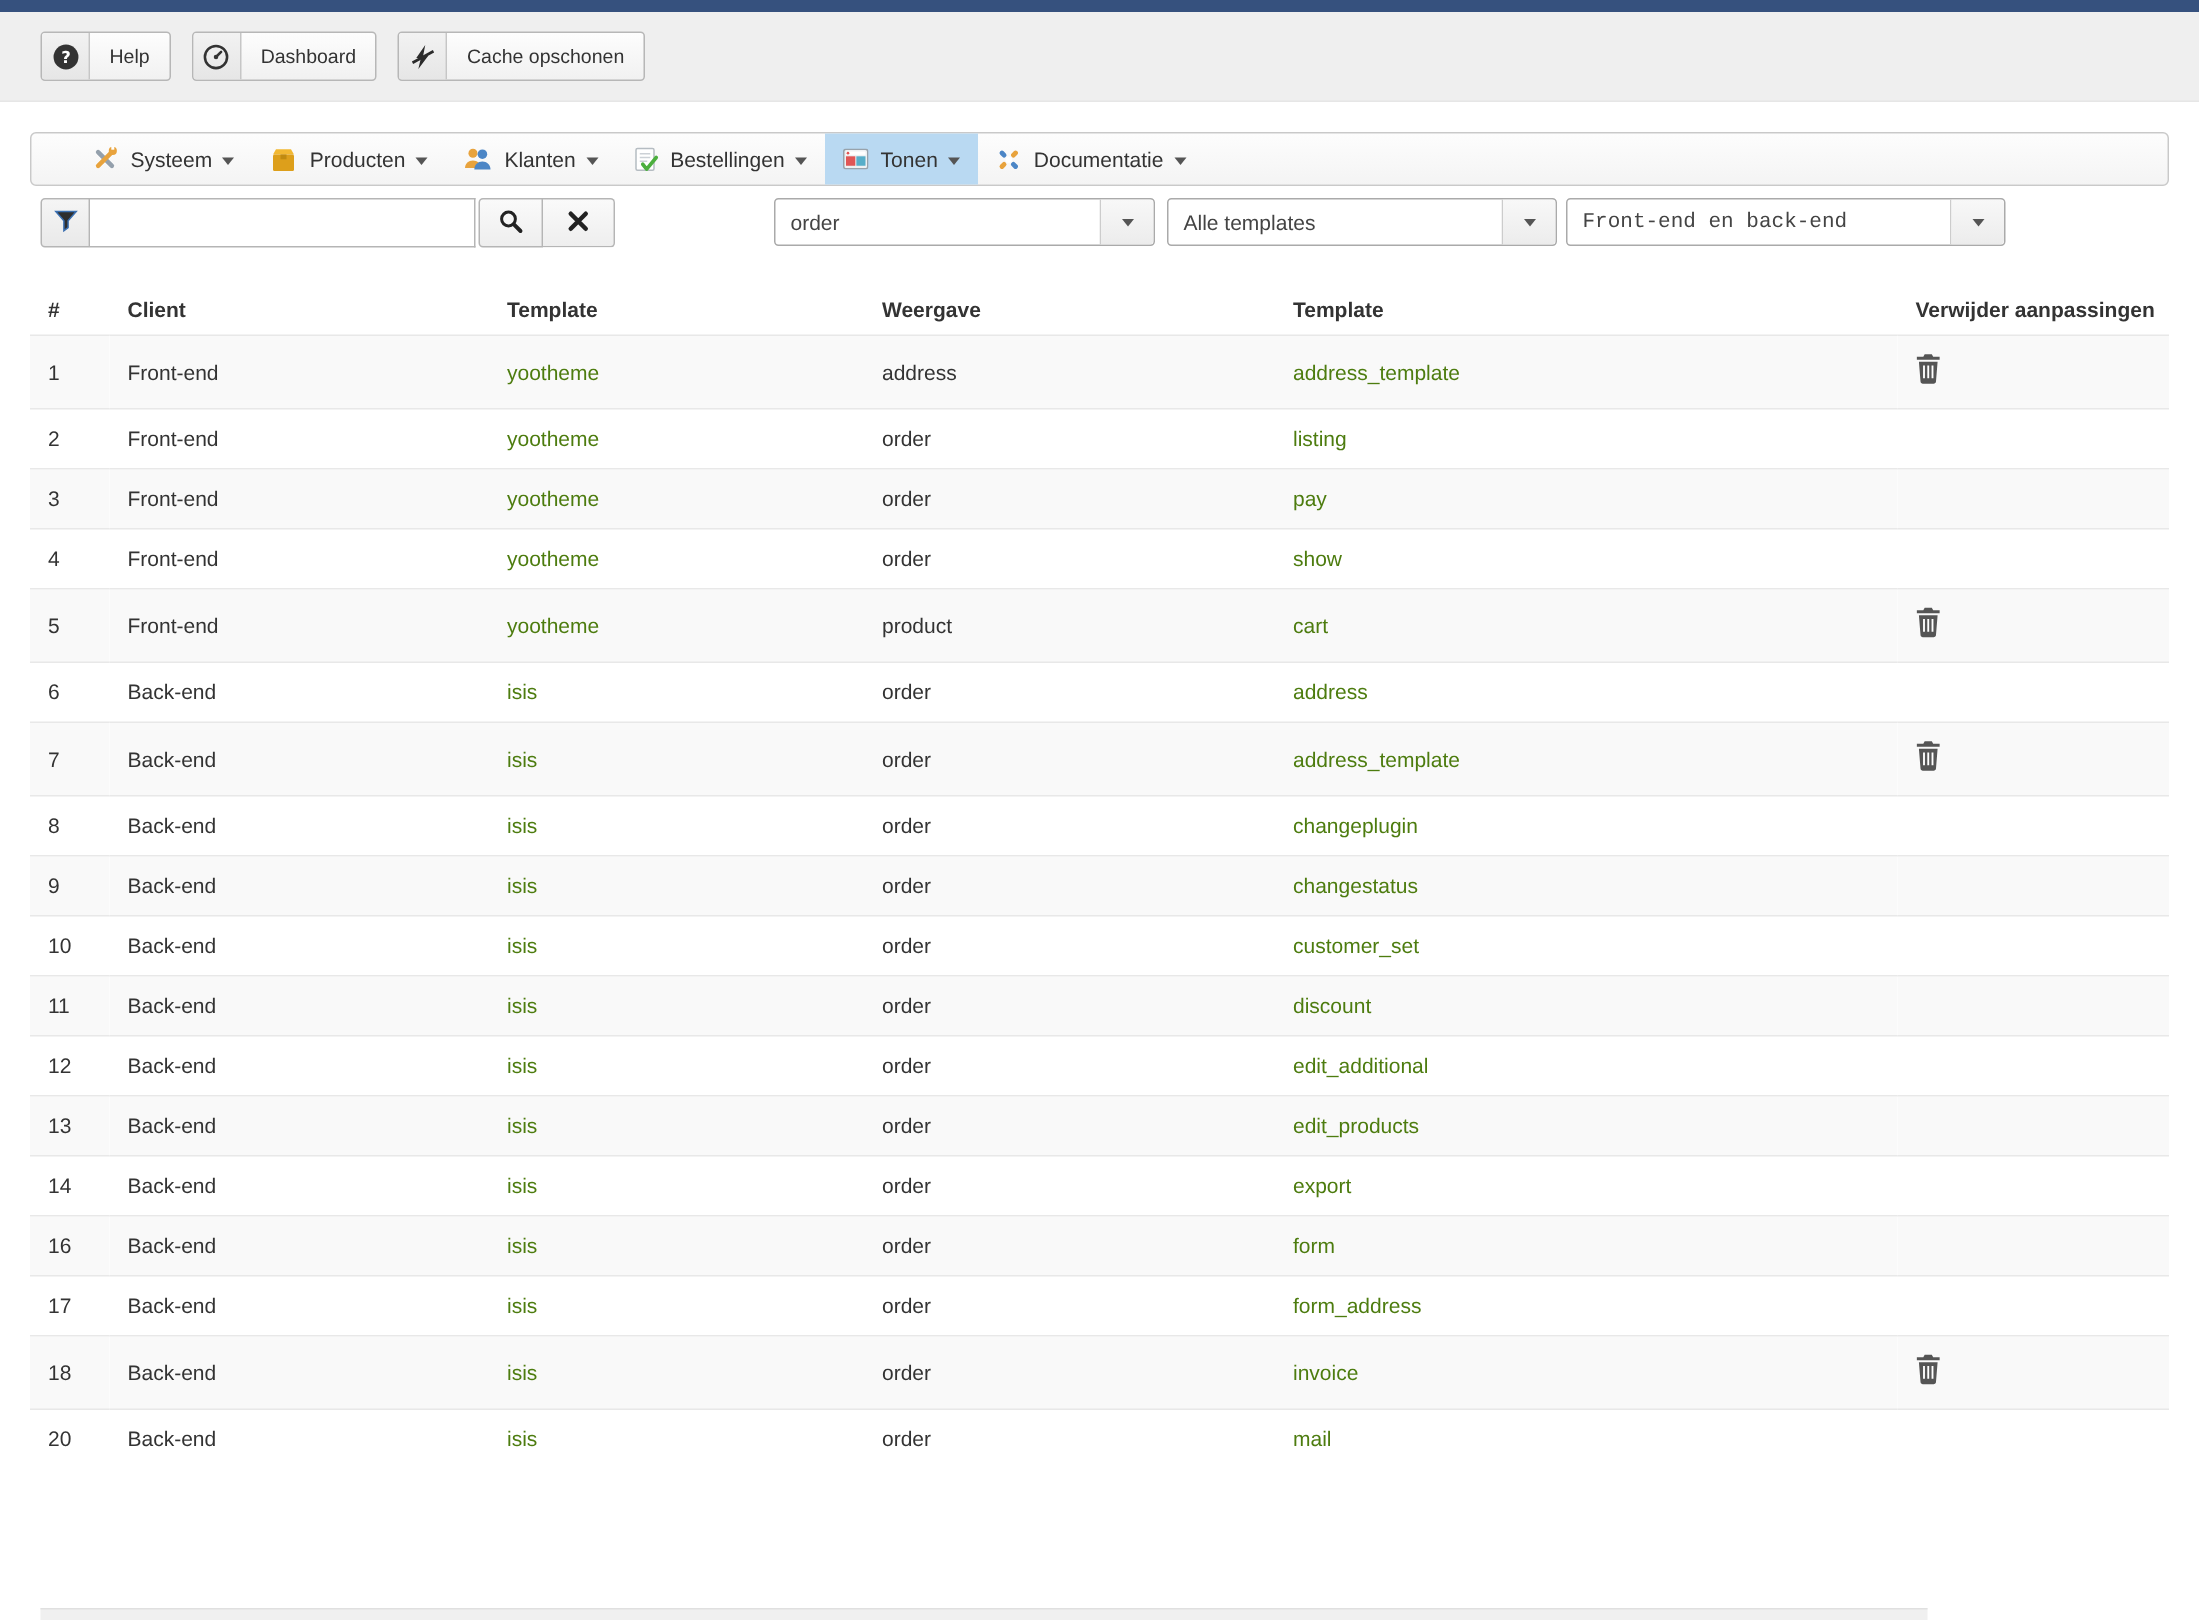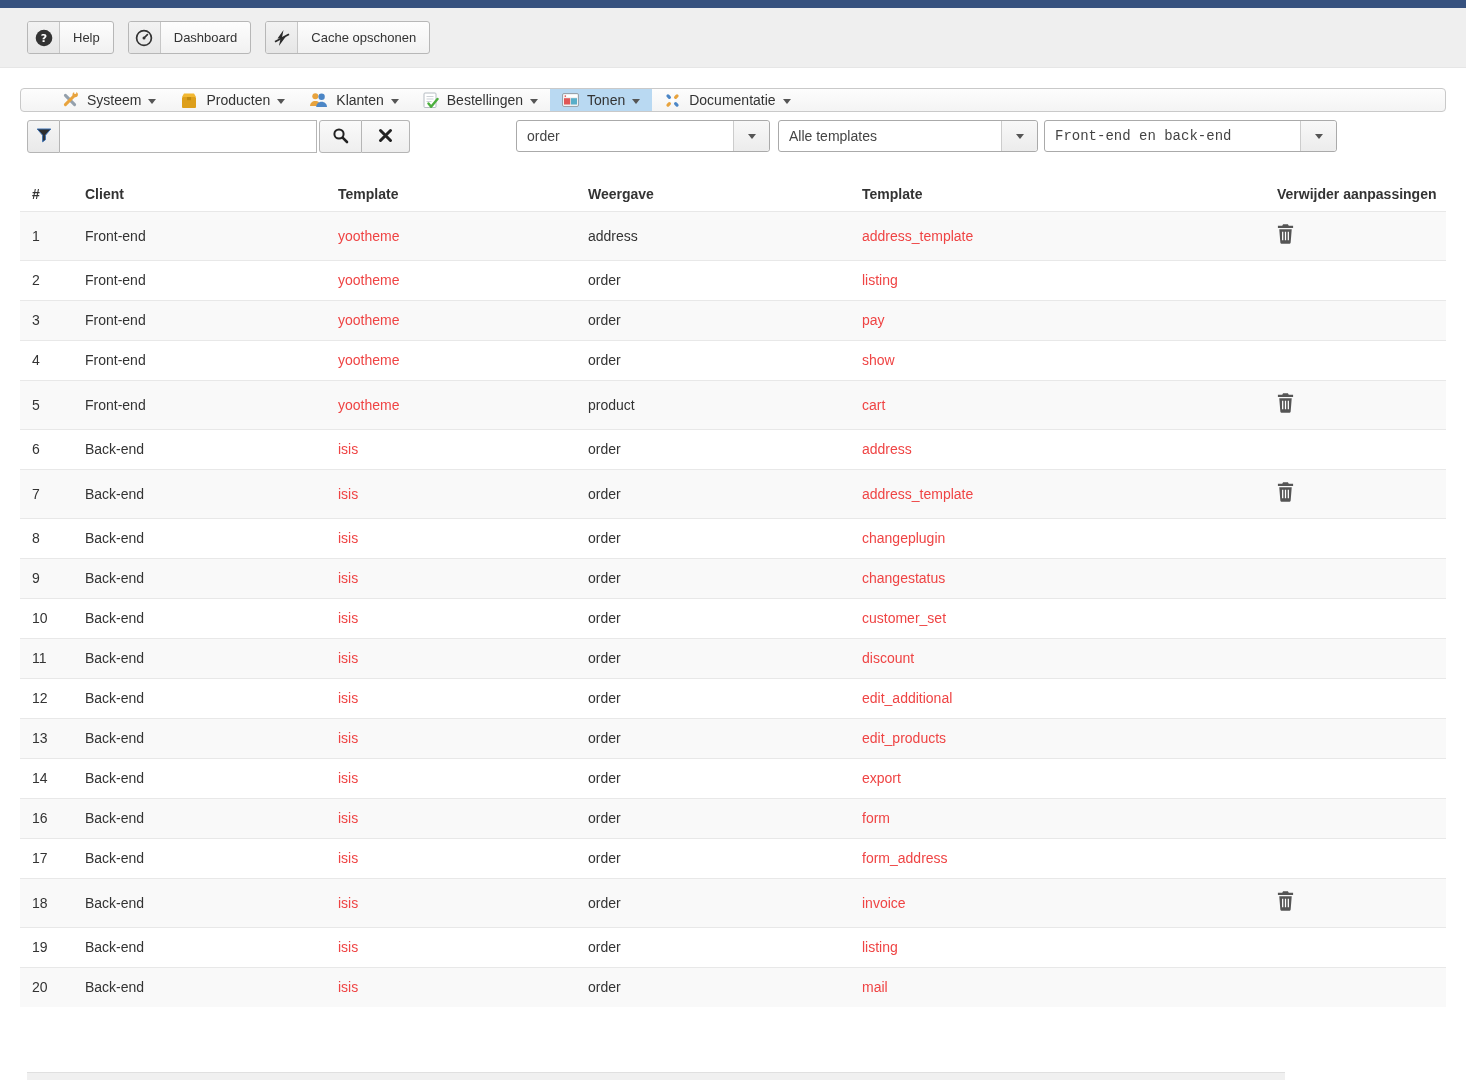--- a/index.html
+++ b/index.html
@@ -13,21 +13,21 @@
   .toolbar { height:60px; background:#efefef; border-bottom:1px solid #e6e6e6;
     display:flex; align-items:center; padding-left:27px; gap:14px; }
   .tbtn { display:inline-flex; align-items:stretch; height:33px; border:1px solid #b7b7b7;
     border-radius:3px; background:linear-gradient(#fdfdfd,#f1f1f1); cursor:pointer; overflow:hidden; }
   .tbtn .ico { width:32px; display:flex; align-items:center; justify-content:center;
     background:linear-gradient(#f2f2f2,#e6e6e6); border-right:1px solid #c6c6c6; }
   .tbtn .lbl { display:flex; align-items:center; padding:0 13px; font-size:13px; color:#333; }
 
   
   .content { padding:0 20px; }
-  .menubar { margin-top:20px; height:24px; border:1px solid #c9c9c9; border-radius:4px;
+  .menubar { margin-top:20px; height:36px; border:1px solid #c9c9c9; border-radius:4px;
     background:linear-gradient(#fdfdfd,#f4f4f4); display:flex; align-items:stretch; padding-left:28px; }
   .mitem { display:flex; align-items:center; padding:0 12px; cursor:pointer; }
   .mitem .micon { margin-right:8px; display:flex; }
   .mitem .caret { width:0; height:0; border-left:4px solid transparent; border-right:4px solid transparent;
     border-top:5px solid #555; margin-left:7px; margin-top:2px; }
   .mitem.active { background:#b9d9f2; }
 
   
   .filterbar { margin-top:8px; height:33px; display:flex; align-items:stretch; padding-left:7px; }
   .fbtn { width:33px; border:1px solid #b5b5b5; background:linear-gradient(#f5f5f5,#e9e9e9);
@@ -49,21 +49,21 @@
   .dd1 { width:254px; margin-left:106px; }
   .dd2 { width:260px; margin-left:8px;gap:48px; }
   .dd3 { width:293px; margin-left:6px;font-family:Liberation Mono, monospace; }
 
   
   table.grid { width:1426px; margin-top:24px; border-collapse:collapse; table-layout:fixed; }
   table.grid th { text-align:left; font-weight:bold; color:#333; font-size:14px; padding:9px 12px; white-space:nowrap; }
   table.grid td { padding:11px 12px 12px 12px; border-top:1px solid #e8e8e8; font-size:14px; color:#333;
     vertical-align:middle; white-space:nowrap; overflow:hidden; }
   table.grid tbody tr:nth-child(odd) { background:#f9f9f9; }
-  a.cell-link { color:#ef4444; text-decoration:none; cursor:pointer; }
+  a.cell-link { color:#4d7c0f; text-decoration:none; cursor:pointer; }
   .del-btn { display:inline-flex; cursor:pointer; }
 
   .footer-strip { position:absolute; left:27px; top:1072px; width:1258px; height:8px;
     background:#f0f0f0; border-top:1px solid #e0e0e0; }
 </style>
 </head>
 <body>
 
 <div class="topbar"></div>
 
@@ -404,28 +404,20 @@
   <span class="del-btn">
     <svg width="17" height="22" viewBox="0 0 15 19">
       <path d="M5.4 0.8h4.2l0.8 1.5h3.8v1.8H0.8V2.3h3.8z" fill="#555"></path>
       <path d="M2 5.3h11l-0.95 11.6c-0.06 0.75-0.65 1.3-1.4 1.3H4.35c-0.75 0-1.34-0.55-1.4-1.3z" fill="#555"></path>
       <path d="M5 7.5v7.5M7.5 7.5v7.5M10 7.5v7.5" stroke="#fff" stroke-width="1.1"></path>
     </svg>
   </span>
 </td>
         </tr>
         <tr>
-          <td>19</td>
-          <td>Back-end</td>
-          <td><a class="cell-link">isis</a></td>
-          <td>order</td>
-          <td><a class="cell-link">listing</a></td>
-          <td></td>
-        </tr>
-        <tr>
           <td>20</td>
           <td>Back-end</td>
           <td><a class="cell-link">isis</a></td>
           <td>order</td>
           <td><a class="cell-link">mail</a></td>
           <td></td>
         </tr>
       </tbody>
   </table>
 

